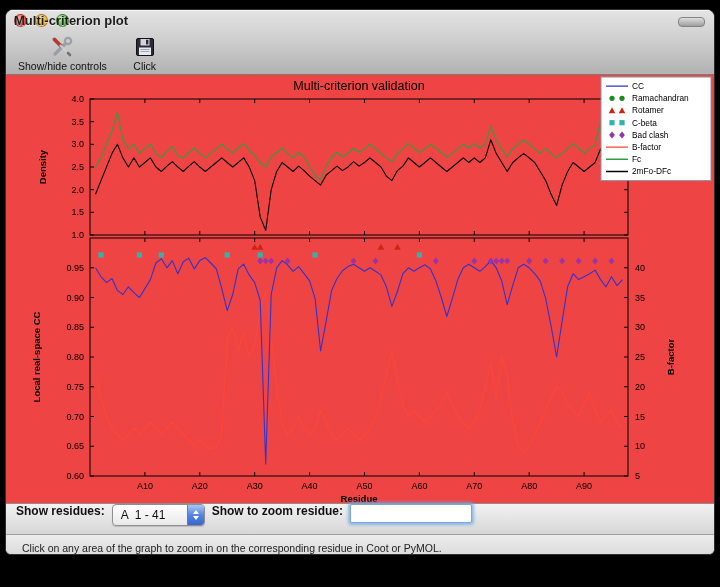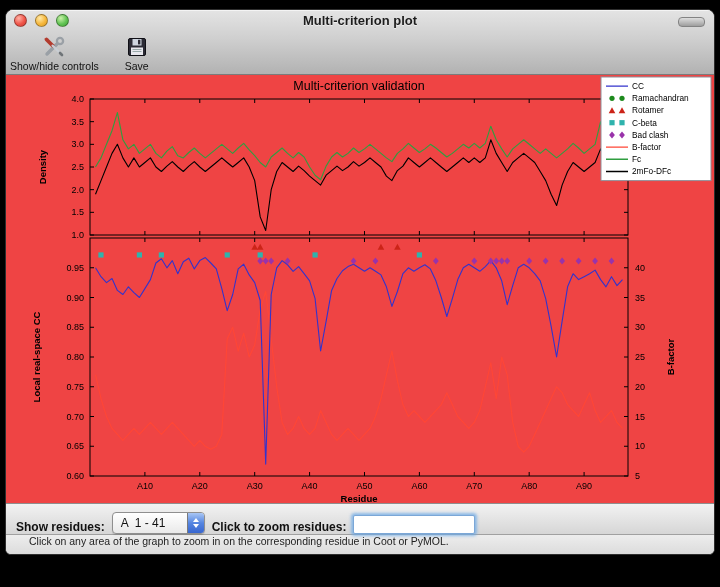--- a/index.html
+++ b/index.html
@@ -9,47 +9,47 @@
           border:1px solid #2e2e2e;border-radius:8px 8px 6px 6px;overflow:hidden;
           background:#ececec;box-shadow:0 10px 28px rgba(0,0,0,.7);box-sizing:border-box;}
   .chrome{background:linear-gradient(180deg,#e4e4e4 0%,#cfcfcf 45%,#b2b2b2 100%);
           border-bottom:1px solid #7b7b7b;box-shadow:inset 0 1px 0 rgba(255,255,255,.6);}
   .titlebar{position:relative;height:22px;}
   .traffic{position:absolute;left:8px;top:4px;display:flex;gap:8px;}
   .light{width:13px;height:13px;border-radius:50%;border:1px solid rgba(0,0,0,.35);box-sizing:border-box;}
   .light.red{background:radial-gradient(circle at 35% 30%,#ffb3a7,#f0564a 55%,#c93a30);}
   .light.yellow{background:radial-gradient(circle at 35% 30%,#ffe9a8,#f6b73c 55%,#d99a23);}
   .light.green{background:radial-gradient(circle at 35% 30%,#c9f0a8,#62c454 55%,#3f9e33);}
-  .title{position:absolute;left:0;right:0;top:0;line-height:22px;text-align:center;
-         font-size:13px;font-weight:bold;color:#1d1d1d;text-shadow:0 1px 0 rgba(255,255,255,.55);}
+  .title{position:absolute;left:0;right:0;top:0;line-height:22px;text-align:left;
+         font-size:13px;font-weight:bold;color:#1d1d1d;text-shadow:0 1px 0 rgba(255,255,255,.55);padding-left:8px;}
   .lozenge{position:absolute;right:9px;top:7px;width:25px;height:8px;border-radius:4px;
            border:1px solid #838383;background:linear-gradient(180deg,#dedede,#9e9e9e);}
-  .toolbar{display:flex;align-items:flex-start;gap:26px;padding:3px 0 4px 4px;height:42px;box-sizing:border-box;}
+  .toolbar{display:flex;align-items:flex-start;gap:26px;padding:3px 0 4px 12px;height:42px;box-sizing:border-box;}
   .tool-btn{display:flex;flex-direction:column;align-items:center;gap:1px;}
   .tool-icon{height:24px;display:flex;align-items:center;}
   .tool-label{font-size:10.5px;color:#111;white-space:nowrap;}
   .plot-area{background:#ef4444;border-bottom:1px solid #8e8e8e;}
   #fig{display:block;width:710px;height:428px;}
-  .controls-bar{height:30px;display:flex;align-items:flex-end;gap:7px;padding:0 10px;
+  .controls-bar{height:30px;display:flex;align-items:flex-start;gap:7px;padding:0 10px;
                 background:linear-gradient(180deg,#f2f2f2,#d6d6d6);
                 border-bottom:1px solid #a0a0a0;font-size:12px;color:#111;}
   .ctl-label{font-weight:bold;white-space:nowrap;}
   .popup{display:inline-flex;align-items:center;height:20px;border:1px solid #8f8f8f;border-radius:4px;
          overflow:hidden;background:linear-gradient(180deg,#fff,#e9e9e9);box-shadow:0 1px 1px rgba(0,0,0,.15);}
   .popup-value{padding:0 10px 0 8px;font-size:12px;min-width:56px;white-space:pre;}
   .popup-arrows{width:16px;align-self:stretch;display:flex;flex-direction:column;align-items:center;
                 justify-content:center;border-left:1px solid #7a7a7a;
                 background:linear-gradient(180deg,#a9c6f4,#5585e0 50%,#3866cf);}
   .arr{width:0;height:0;border-left:3px solid transparent;border-right:3px solid transparent;}
   .arr-up{border-bottom:4px solid #fff;margin-bottom:2px;}
   .arr-down{border-top:4px solid #fff;}
   .zoom-input{width:112px;height:17px;border:1px solid #7ba7d7;border-radius:2px;outline:none;
               box-shadow:0 0 3px 2px rgba(110,170,230,.75);font-size:12px;padding:0 4px;
               font-family:"Liberation Sans",sans-serif;}
-  .statusbar{height:19px;display:flex;align-items:flex-start;padding:0 23px;
+  .statusbar{height:19px;display:flex;align-items:flex-end;padding:0 16px;
              background:linear-gradient(180deg,#ededed,#dcdcdc);font-size:10.5px;color:#222;}
 </style>
 </head>
 <body>
 
 <div class="window">
 
   <div class="chrome">
     <div class="titlebar">
       <div class="traffic">
@@ -78,21 +78,21 @@
         <span class="tool-icon">
           <svg width="24" height="24" viewBox="0 0 24 24">
             <rect x="3.5" y="3.5" width="17" height="17" rx="1.5" fill="#2b2b35" stroke="#101016"></rect>
             <rect x="7.5" y="4" width="9" height="6.5" fill="#cfd6e0"></rect>
             <rect x="13" y="4.8" width="2.4" height="4.6" fill="#2b2b35"></rect>
             <rect x="6" y="12.5" width="12" height="7.5" fill="#e8e8ee"></rect>
             <line x1="7.5" y1="14.5" x2="16.5" y2="14.5" stroke="#9aa" stroke-width="1"></line>
             <line x1="7.5" y1="16.5" x2="16.5" y2="16.5" stroke="#9aa" stroke-width="1"></line>
           </svg>
         </span>
-        <span class="tool-label">Save</span>
+        <span class="tool-label">Click</span>
       </div>
     </div>
   </div>
 
   <div class="plot-area">
     <svg id="fig" viewBox="0 0 710 428">
         <text x="353" y="15" fill="#000" font-family="&quot;Liberation Sans&quot;,sans-serif" font-size="12.5" text-anchor="middle">Multi-criterion validation</text>
         <polyline points="89.5,92.0 95.0,82.9 100.5,69.3 106.0,55.7 111.4,37.6 116.9,64.8 122.4,73.9 127.9,69.3 133.4,78.4 138.9,73.9 144.4,69.3 149.9,78.4 155.4,82.9 160.9,76.1 166.3,71.6 171.8,80.7 177.3,82.9 182.8,77.5 188.3,73.0 193.8,78.4 199.3,82.9 204.8,78.4 210.3,73.9 215.8,69.3 221.2,73.9 226.7,78.4 232.2,73.0 237.7,68.4 243.2,74.8 248.7,80.7 254.2,87.5 259.7,92.0 265.2,82.0 270.7,77.5 276.1,73.0 281.6,78.4 287.1,82.9 292.6,77.5 298.1,82.0 303.6,92.0 309.1,100.2 314.6,104.7 320.1,91.1 325.6,82.0 331.0,77.5 336.5,82.0 342.0,78.4 347.5,73.0 353.0,77.5 358.5,73.9 364.0,69.3 369.5,73.9 375.0,78.4 380.4,82.9 385.9,86.6 391.4,78.4 396.9,73.9 402.4,68.4 407.9,73.0 413.4,77.5 418.9,73.9 424.4,69.3 429.9,73.0 435.3,77.5 440.8,82.0 446.3,78.4 451.8,73.9 457.3,69.3 462.8,73.0 468.3,68.4 473.8,73.0 479.3,68.4 484.8,51.2 490.2,64.8 495.7,73.9 501.2,82.0 506.7,73.9 512.2,69.3 517.7,64.8 523.2,69.3 528.7,73.9 534.2,78.4 539.7,73.9 545.1,78.4 550.6,82.9 556.1,78.4 561.6,73.9 567.1,68.4 572.6,73.0 578.1,78.4 583.6,73.9 589.1,69.3 594.6,46.7 600.0,68.4 605.5,73.9 611.0,69.3 616.5,64.8" fill="none" stroke="#2f9e40" stroke-width="1.1" stroke-linejoin="round"></polyline>
         <polyline points="89.5,119.2 95.0,105.6 100.5,92.0 106.0,78.4 111.4,69.3 116.9,82.9 122.4,92.0 127.9,82.9 133.4,92.0 138.9,87.5 144.4,82.9 149.9,92.0 155.4,96.5 160.9,91.1 166.3,86.6 171.8,92.0 177.3,96.5 182.8,91.1 188.3,86.6 193.8,92.0 199.3,96.5 204.8,92.0 210.3,87.5 215.8,82.9 221.2,87.5 226.7,92.0 232.2,87.5 237.7,82.9 243.2,92.0 248.7,105.6 254.2,141.9 259.7,155.5 265.2,114.7 270.7,96.5 276.1,87.5 281.6,92.0 287.1,96.5 292.6,91.1 298.1,95.6 303.6,101.1 309.1,105.6 314.6,110.1 320.1,100.2 325.6,95.6 331.0,91.1 336.5,95.6 342.0,92.0 347.5,86.6 353.0,91.1 358.5,87.5 364.0,82.9 369.5,87.5 375.0,92.0 380.4,101.1 385.9,105.6 391.4,95.6 396.9,91.1 402.4,82.9 407.9,87.5 413.4,92.0 418.9,87.5 424.4,82.9 429.9,87.5 435.3,92.0 440.8,96.5 446.3,92.0 451.8,87.5 457.3,82.9 462.8,87.5 468.3,82.9 473.8,87.5 479.3,82.9 484.8,64.8 490.2,78.4 495.7,87.5 501.2,96.5 506.7,87.5 512.2,82.9 517.7,78.4 523.2,82.9 528.7,87.5 534.2,96.5 539.7,105.6 545.1,119.2 550.6,130.5 556.1,110.1 561.6,96.5 567.1,87.5 572.6,92.0 578.1,96.5 583.6,92.0 589.1,87.5 594.6,73.9 600.0,87.5 605.5,92.0 611.0,82.9 616.5,78.4" fill="none" stroke="#000000" stroke-width="1.1" stroke-linejoin="round"></polyline>
         <rect x="84" y="24" width="538" height="136" fill="none" stroke="#000" stroke-width="1"></rect>
@@ -256,21 +256,21 @@
 
   <div class="controls-bar">
     <span class="ctl-label">Show residues:</span>
     <div class="popup">
       <span class="popup-value">A  1 - 41</span>
       <span class="popup-arrows">
         <i class="arr arr-up"></i>
           <i class="arr arr-down"></i>
       </span>
     </div>
-    <span class="ctl-label">Click to zoom residues:</span>
+    <span class="ctl-label">Show to zoom residue:</span>
     <input class="zoom-input" type="text" value="" style="">
   </div>
 
   <div class="statusbar">
     <span>Click on any area of the graph to zoom in on the corresponding residue in Coot or PyMOL.</span>
   </div>
 
 </div>
 
 </body></html>

